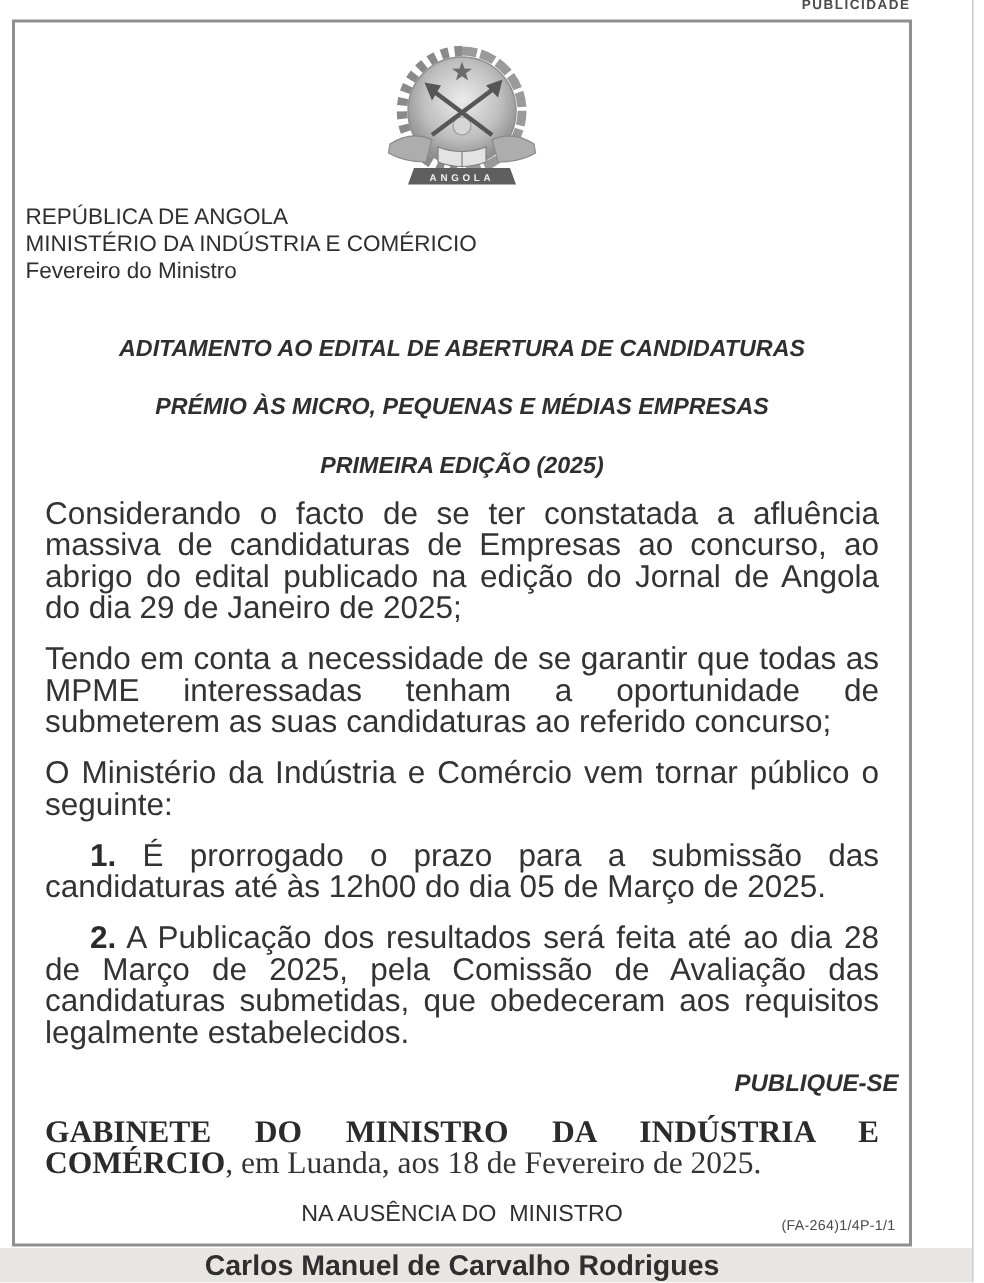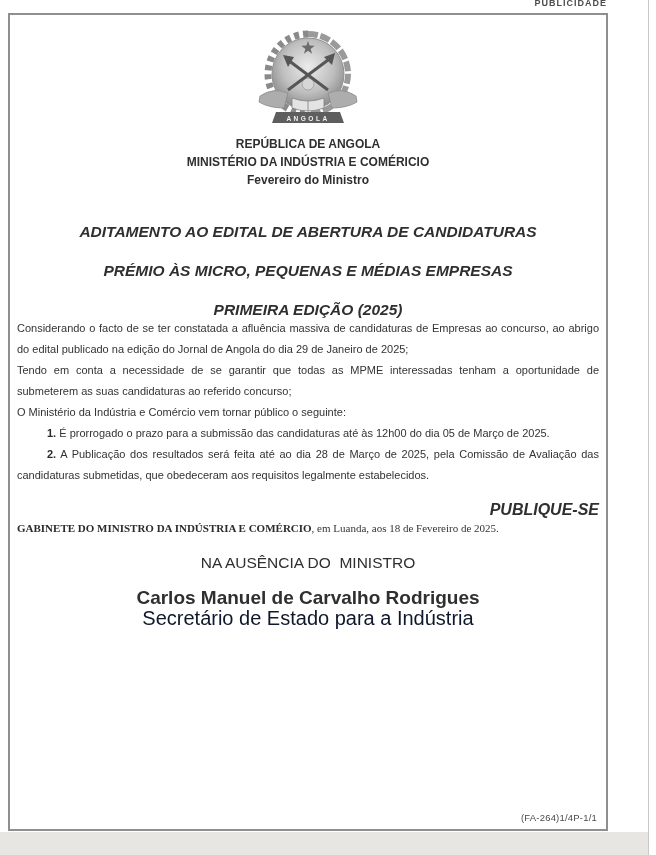--- a/index.html
+++ b/index.html
@@ -11,27 +11,27 @@
     position:absolute;top:-2px;right:49px;font-size:9px;font-weight:bold;
     color:#4c4c4c;letter-spacing:1px;
   }
   .scan-line{position:absolute;left:648px;top:0;width:1px;height:855px;background:#c9c9c9;}
   .bottom-band{position:absolute;left:0;top:832px;width:648px;height:23px;background:#e8e6e2;}
   .doc{
     position:absolute;left:8px;top:13px;width:600px;height:818px;box-sizing:border-box;
     background:#ffffff;border:2px solid #8f8f8f;padding:8px 7px 0 7px;
   }
   .emblem{text-align:center;margin-top:1px;}
-  .org-line{font-size:12px;font-weight:bold;text-align:center;line-height:18px;}
+  .org-line{font-size:15px;font-weight:normal;line-height:18px;}
   .sec{font-size:15.5px;font-weight:bold;text-align:center;line-height:17px;font-style:italic;}
   .mt34{margin-top:34px;} .mt22{margin-top:22px;} .mt20{margin-top:20px;}
   .mt17{margin-top:17px;} .mt15{margin-top:15px;} .mt16{margin-top:16px;font-family:Liberation Serif, serif;}
   .mt10{margin-top:10px;} .mt9{margin-top:9px;}
   .para{
-    margin:0;font-size:11px;line-height:21px;text-align:justify;color:#333333;
+    margin:13px;font-size:21px;line-height:21px;text-align:justify;color:#333333;
   }
   .item{text-indent:30px;}
   .b{font-weight:bold;color:#2b2b2b;}
   .publique{
     font-size:16px;font-weight:bold;font-style:italic;text-align:right;line-height:17px;
   }
   .absence{font-size:15.5px;font-weight:normal;text-align:center;line-height:17px;}
   .pre{white-space:pre-wrap;}
   .signer-name{font-size:19px;font-weight:bold;text-align:center;line-height:20px;}
   .signer-title{font-size:20px;text-align:center;line-height:20px;color:#0f172a;}

